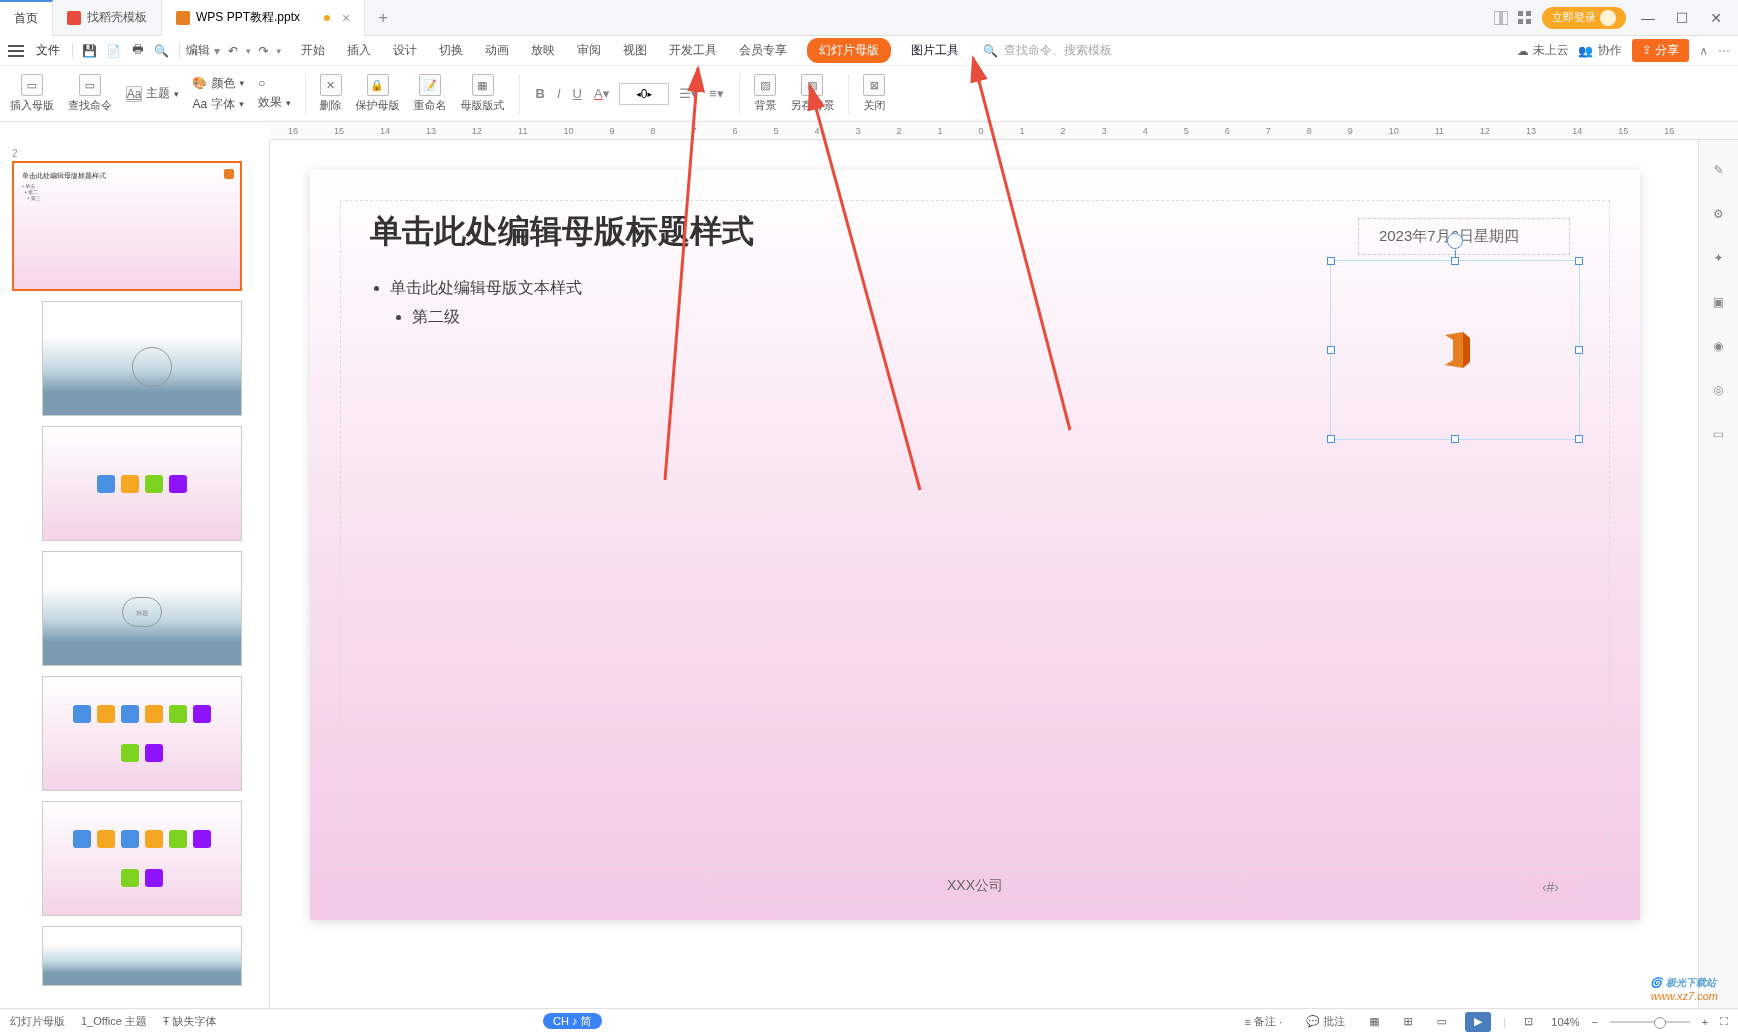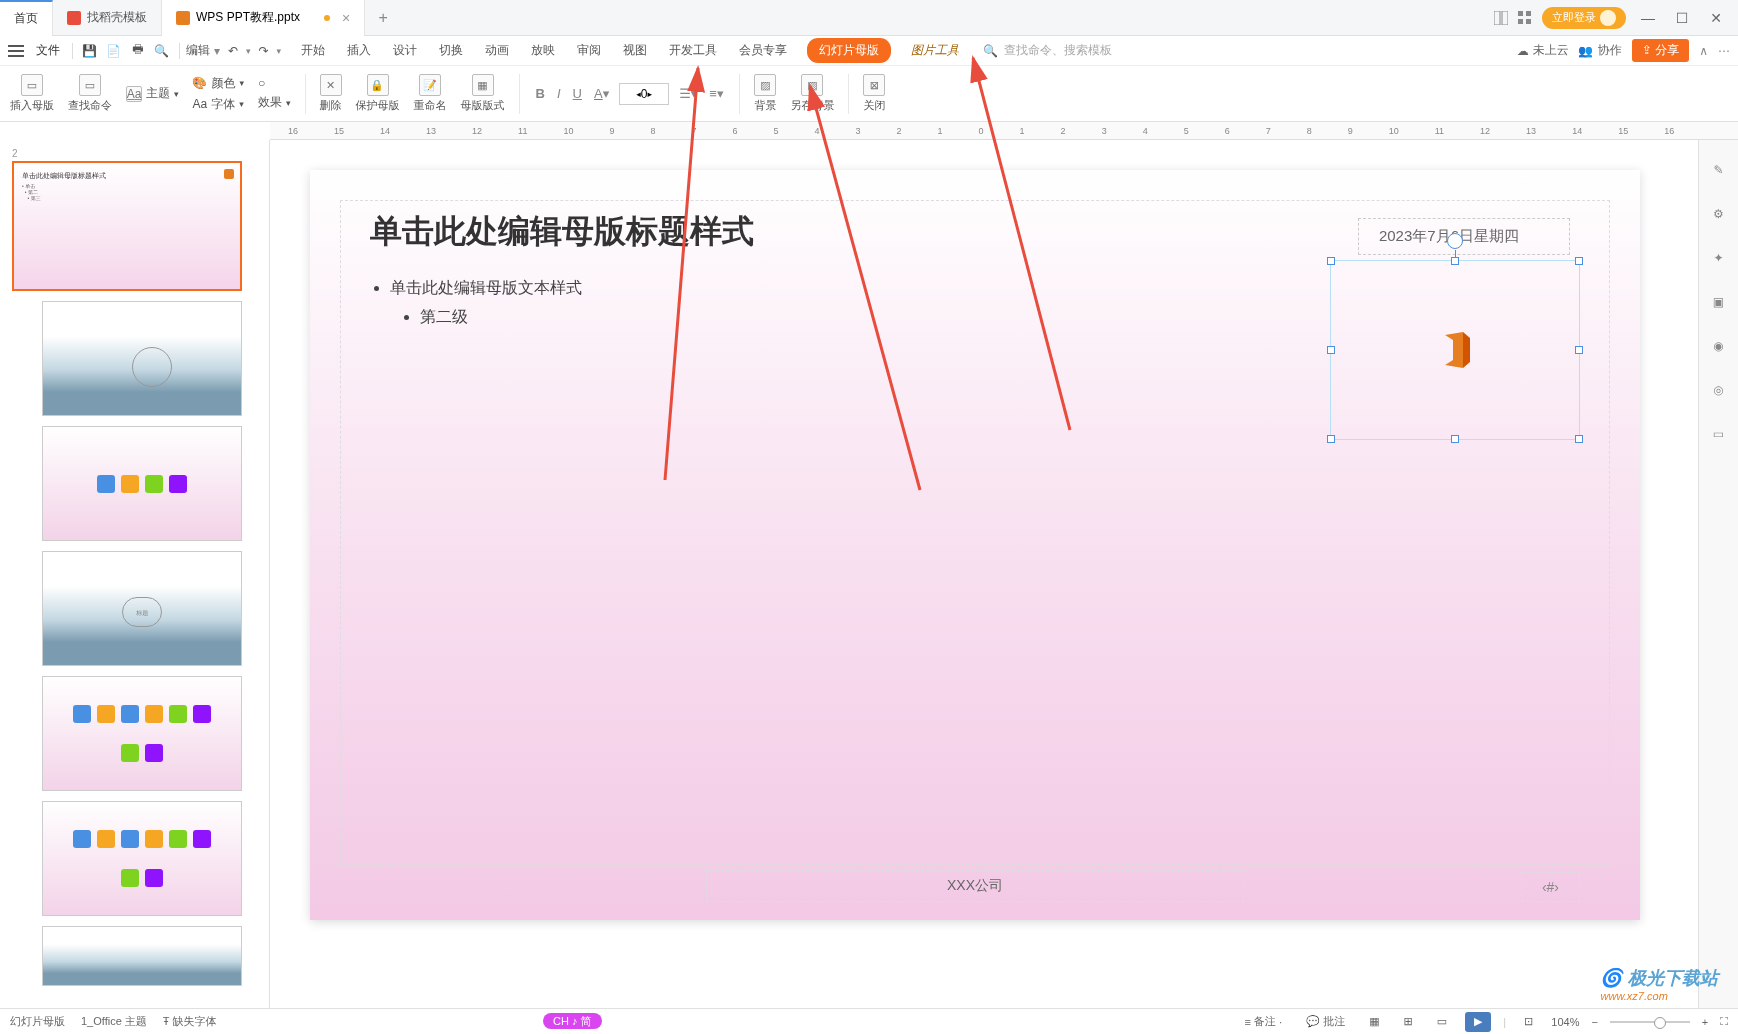--- a/index.html
+++ b/index.html
@@ -26,21 +26,21 @@
 .menubar { height: 30px; background: #fff; display: flex; align-items: center; padding: 0 8px; gap: 2px; border-bottom: 1px solid #eee; }
 .menu-left { display: flex; align-items: center; gap: 2px; }
 .hamburger { width: 16px; height: 12px; display: flex; flex-direction: column; justify-content: space-between; margin-right: 4px; }
 .hamburger span { height: 2px; background: #555; }
 .menu-file { color: #333; padding: 0 6px; }
 .qat-btn { width: 22px; height: 22px; display: flex; align-items: center; justify-content: center; color: #555; }
 .qat-sep { width: 1px; height: 16px; background: #ddd; margin: 0 4px; }
 .menu-tabs { display: flex; gap: 18px; margin-left: 16px; }
 .menu-tabs span { color: #555; cursor: pointer; padding: 4px 2px; }
 .menu-tabs .active-orange { background: #f76b1c; color: #fff; padding: 4px 12px; border-radius: 11px; }
-.menu-tabs .orange-text { color: #a16207; font-style: italic; }
+.menu-tabs .orange-text { color: #0f172a; }
 .search-box { margin-left: 20px; display: flex; align-items: center; color: #aaa; gap: 6px; }
 .menubar-right { margin-left: auto; display: flex; align-items: center; gap: 10px; }
 .cloud-btn { color: #666; display: flex; align-items: center; gap: 4px; }
 .share-btn { background: #f76b1c; color: #fff; padding: 3px 10px; border-radius: 3px; }
 .menu-caret { color: #888; }
 
 
 .ribbon { height: 56px; background: #fff; display: flex; align-items: center; padding: 0 10px; gap: 14px; border-bottom: 1px solid #e0e0e0; }
 .rb-btn { display: flex; flex-direction: column; align-items: center; gap: 2px; color: #555; font-size: 11px; }
 .rb-ico { width: 22px; height: 22px; border: 1px solid #bbb; border-radius: 2px; display: flex; align-items: center; justify-content: center; color: #777; background: #fafafa; }
@@ -71,21 +71,21 @@
 .mini-icons { display:flex; gap:6px; justify-content:center; align-items:center; height:100%; flex-wrap:wrap; padding:20px 30px; }
 .mi { width:18px; height:18px; border-radius:3px; }
 .mi.b { background:#4a90e2; } .mi.o { background:#f5a623; } .mi.g { background:#7ed321; } .mi.p { background:#9013fe; }
 
 
 .canvas-wrap { flex: 1; background: #fff; position: relative; overflow: auto; padding: 30px 30px 30px 40px; }
 .slide { width: 1330px; height: 750px; background: linear-gradient(180deg, #ffffff 0%, #f8e0f0 50%, #f3c9e5 100%); box-shadow: 0 2px 10px rgba(0,0,0,0.15); position: relative; }
 .title-ph { position: absolute; left: 60px; top: 40px; font-size: 32px; font-weight: bold; color: #333; }
 .body-ph { position: absolute; left: 60px; top: 100px; font-size: 16px; color: #444; }
 .body-ph ul { list-style: disc; margin-left: 20px; }
-.body-ph ul ul { margin-left: 30px; margin-top: 8px; }
+.body-ph ul ul { margin-left: 22px; margin-top: 8px; }
 .body-ph li { margin: 8px 0; }
 .date-ph { position: absolute; right: 70px; top: 48px; font-size: 15px; color: #666; border: 1px dashed #ccc; padding: 8px 50px 8px 20px; }
 .logo-box { position: absolute; right: 60px; top: 90px; width: 250px; height: 180px; border: 1px solid #b8e0f5; }
 .logo-box .handle { width: 8px; height: 8px; background: #fff; border: 1px solid #4a90e2; position: absolute; }
 .h-tl{top:-4px;left:-4px}.h-tr{top:-4px;right:-4px}.h-bl{bottom:-4px;left:-4px}.h-br{bottom:-4px;right:-4px}
 .h-tm{top:-4px;left:50%;margin-left:-4px}.h-bm{bottom:-4px;left:50%;margin-left:-4px}
 .h-ml{top:50%;left:-4px;margin-top:-4px}.h-mr{top:50%;right:-4px;margin-top:-4px}
 .rotate-h { position: absolute; top: -28px; left: 50%; margin-left: -8px; width: 16px; height: 16px; border: 1px solid #4a90e2; border-radius: 50%; background: #fff; }
 .rotate-h::after { content:''; position:absolute; top:16px; left:50%; width:1px; height:10px; background:#4a90e2; }
 .office-logo { position: absolute; left: 50%; top: 50%; transform: translate(-50%,-50%); width: 40px; height: 40px; }
@@ -97,21 +97,21 @@
 .arrow { position: absolute; pointer-events: none; z-index: 100; }
 
 
 .rsidebar { width: 40px; background: #f8f8f8; border-left: 1px solid #e0e0e0; display: flex; flex-direction: column; align-items: center; padding-top: 20px; gap: 24px; }
 .rs-ico { width: 20px; height: 20px; color: #888; display:flex; align-items:center; justify-content:center; }
 
 
 .statusbar { position: absolute; bottom: 0; left: 0; right: 0; height: 26px; background: #fff; border-top: 1px solid #e0e0e0; display: flex; align-items: center; padding: 0 10px; font-size: 11px; color: #666; gap: 16px; }
 .statusbar-right { margin-left: auto; display: flex; align-items: center; gap: 12px; }
 .sb-btn { padding: 2px 6px; display: flex; align-items: center; gap: 3px; }
-.sb-pill { background: #d946ef; color: #fff; border-radius: 10px; padding: 2px 10px; }
+.sb-pill { background: #3b82f6; color: #fff; border-radius: 10px; padding: 2px 10px; }
 .play-btn { width: 26px; height: 20px; background: #4a7dbd; border-radius: 3px; display: flex; align-items: center; justify-content: center; color: #fff; }
 .zoom-slider { width: 80px; height: 2px; background: #ccc; position: relative; }
 .zoom-slider::after { content:''; position:absolute; left:55%; top:-4px; width:10px; height:10px; background:#fff; border:1px solid #999; border-radius:50%; }
 .xz-logo { position: absolute; right: 20px; bottom: 32px; font-size: 11px; color: #5aa4d4; font-style: italic; }
 
 svg.oico { width:100%; height:100%; }
 </style>
 </head>
 <body>
 
@@ -453,15 +453,15 @@
     <span class="sb-btn">⊡</span>
     <span>104%</span>
     <span>−</span>
     <div class="zoom-slider"></div>
     <span>+</span>
     <span>⛶</span>
   </div>
 </div>
 
 <div class="xz-logo">
-  <div style="font-weight:bold;font-size:18px">🌀 <span>极光下载站</span></div>
+  <div style="font-weight:bold;font-size:10px">🌀 <span>极光下载站</span></div>
   <div style="color:#e67e22">www.xz7.com</div>
 </div>
 
 </body></html>

